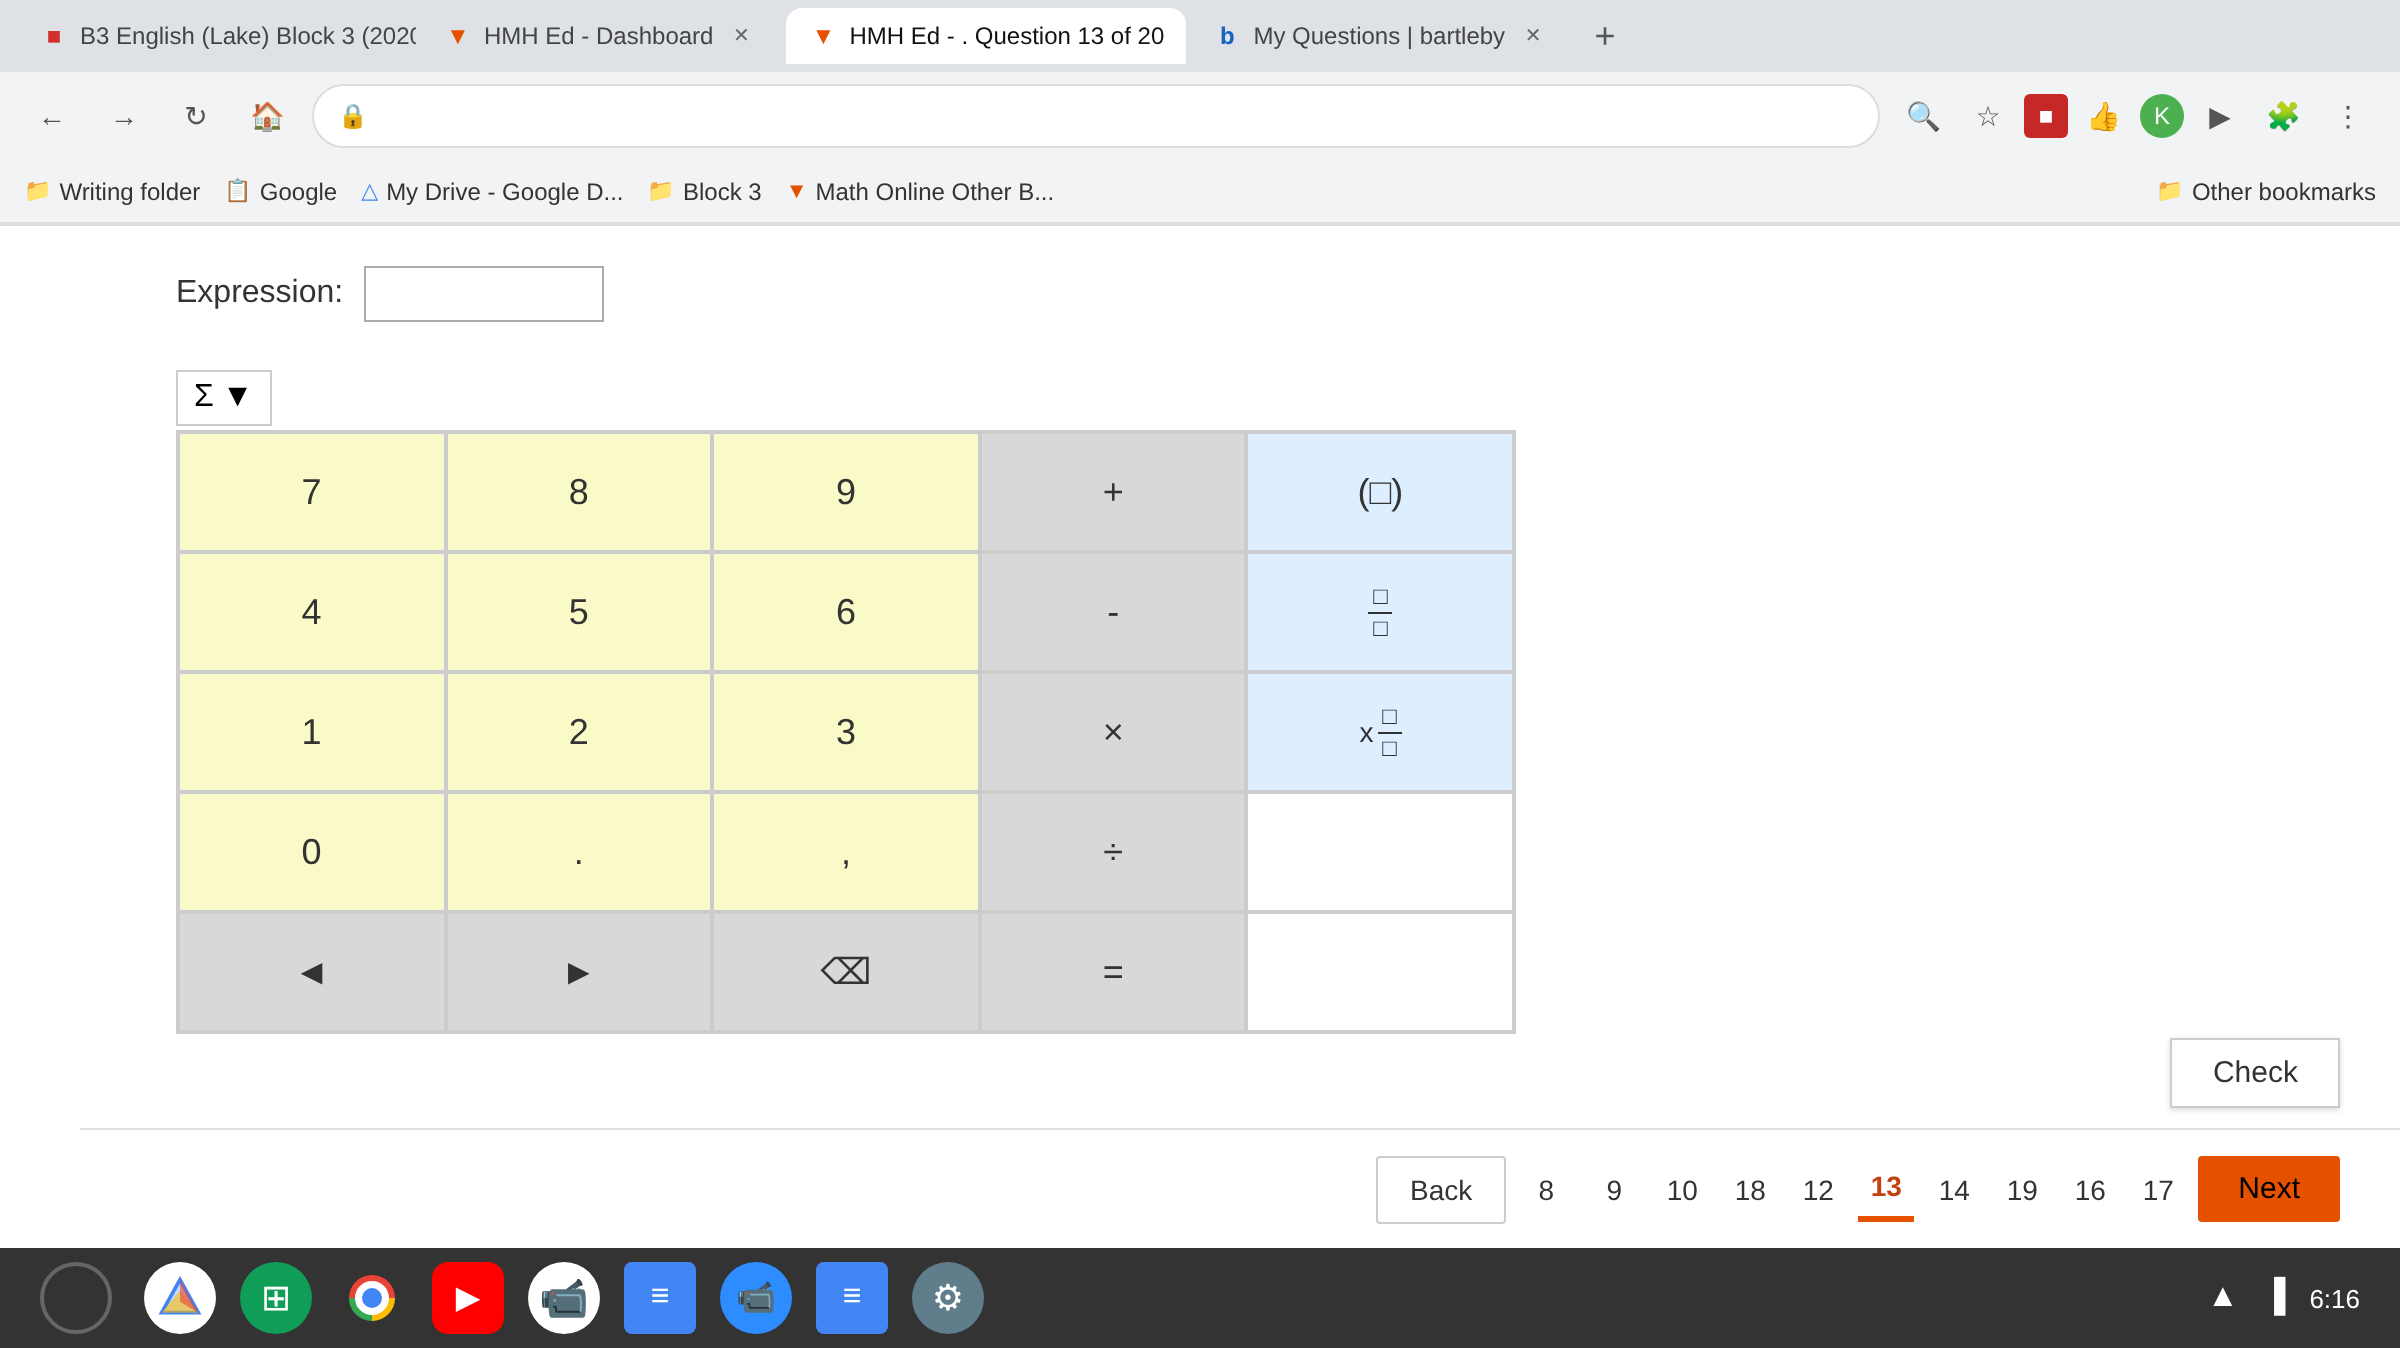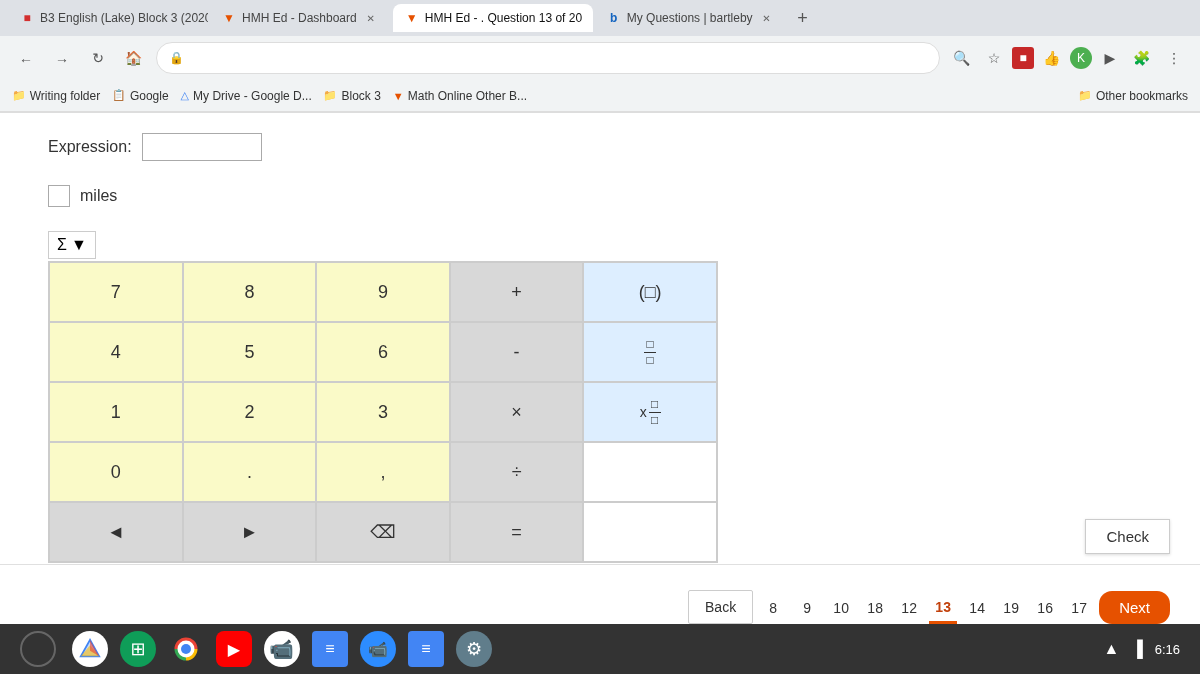--- a/index.html
+++ b/index.html
@@ -166,20 +166,21 @@
       font-size: 11px;
     }
 
     
     .main-content {
       flex: 1;
       background: #fff;
       padding: 20px 48px;
       position: relative;
       overflow: hidden;
+      margin-left: 40px;
     }
 
     .expression-row {
       display: flex;
       align-items: center;
       gap: 10px;
       margin-bottom: 24px;
       font-size: 16px;
       color: #333;
     }
@@ -264,21 +265,21 @@
     
     .bottom-nav {
       position: absolute;
       bottom: 0;
       left: 0;
       right: 0;
       height: 60px;
       background: #fff;
       border-top: 1px solid #e0e0e0;
       display: flex;
-      align-items: flex-end;
+      align-items: center;
       justify-content: flex-end;
       padding: 0 30px;
       gap: 6px;
     }
 
     .check-btn {
       position: absolute;
       right: 30px;
       bottom: 70px;
       background: #fff;
@@ -315,26 +316,26 @@
     }
 
     .page-btn.active {
       border-bottom: 3px solid #e65100;
       font-weight: bold;
       color: #c2410c;
     }
 
     .next-btn {
       background: #e65100;
-      color: #ffffff;
+      color: #000000;
       border: none;
       padding: 8px 20px;
       font-size: 15px;
       cursor: pointer;
-      border-radius: 13px;
+      border-radius: 2px;
       font-weight: 500;
     }
 
     
     .taskbar {
       height: 50px;
       background: #333;
       display: flex;
       align-items: center;
       justify-content: space-between;
@@ -498,24 +499,20 @@
   </div>
 </div>
 
 <div class="main-content">
 
   <div class="expression-row">
     <span class="expression-label">Expression:</span>
     <input class="expression-input" type="text" style="">
   </div>
 
-  <div class="miles-row">
-    <div class="miles-checkbox"></div>
-    <span>miles</span>
-  </div>
 
   <div class="keypad-container">
 
     <div class="keypad-header">
       <div class="sigma-dropdown">
         <span>Σ</span>
         <span>▼</span>
       </div>
     </div>
 

